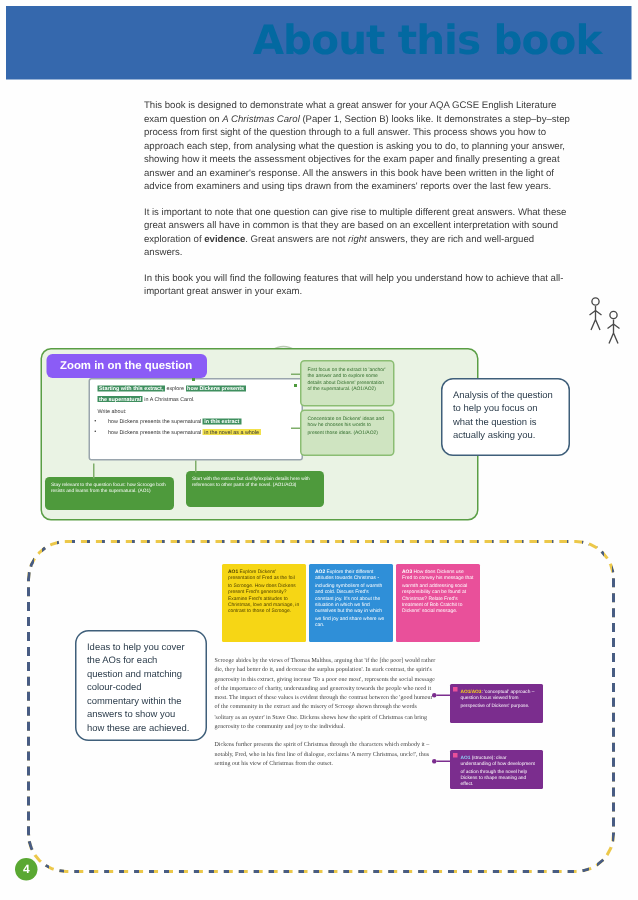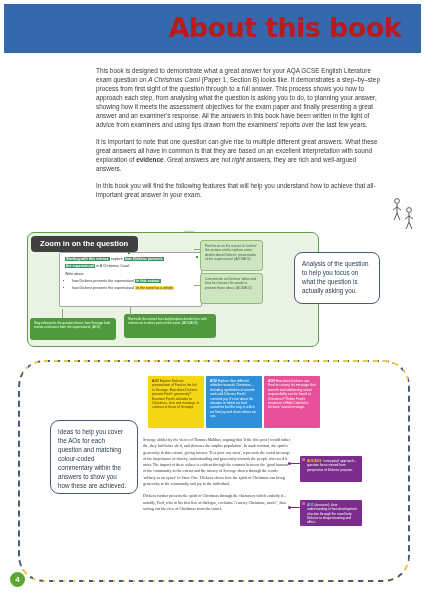--- a/index.html
+++ b/index.html
@@ -15,21 +15,21 @@
     background:#fefefe;
     overflow:hidden;
   }
   
   .header-band{
     position:absolute;left:4px;top:4px;width:417px;height:49px;
     background:#3568ad;
   }
   .header-title{
     position:absolute;right:24px;top:12px;
-    font-size:27px;font-weight:bold;color:#b91c1c;
+    font-size:27px;font-weight:bold;color:#0369a1;
     letter-spacing:-0.6px;
     font-family:"DejaVu Sans", sans-serif;
     white-space:nowrap;
   }
   
   .intro{
     position:absolute;left:96px;top:66px;width:284px;
     font-size:6.4px;line-height:9.0px;color:#3b3b3b;
     text-align:left;
   }
@@ -38,21 +38,21 @@
   .intro b{font-weight:bold;}
   
   .green-panel{
     position:absolute;left:27px;top:232px;width:290px;height:113px;
     background:#eaf3e4;
     border:1.3px solid #5a9e45;
     border-radius:7px;
   }
   .green-tab{
     position:absolute;left:31px;top:236px;
-    background:#404040;
+    background:#8b5cf6;
     color:#ffffff;
     font-size:7.6px;font-weight:bold;
     padding:3px 10px 4px 9px;
     border-radius:4px;
     text-align:center;
   }
   .q-card{
     position:absolute;left:59px;top:252px;width:143px;height:55px;
     background:#ffffff;
     border:0.9px solid #9aa5ad;

